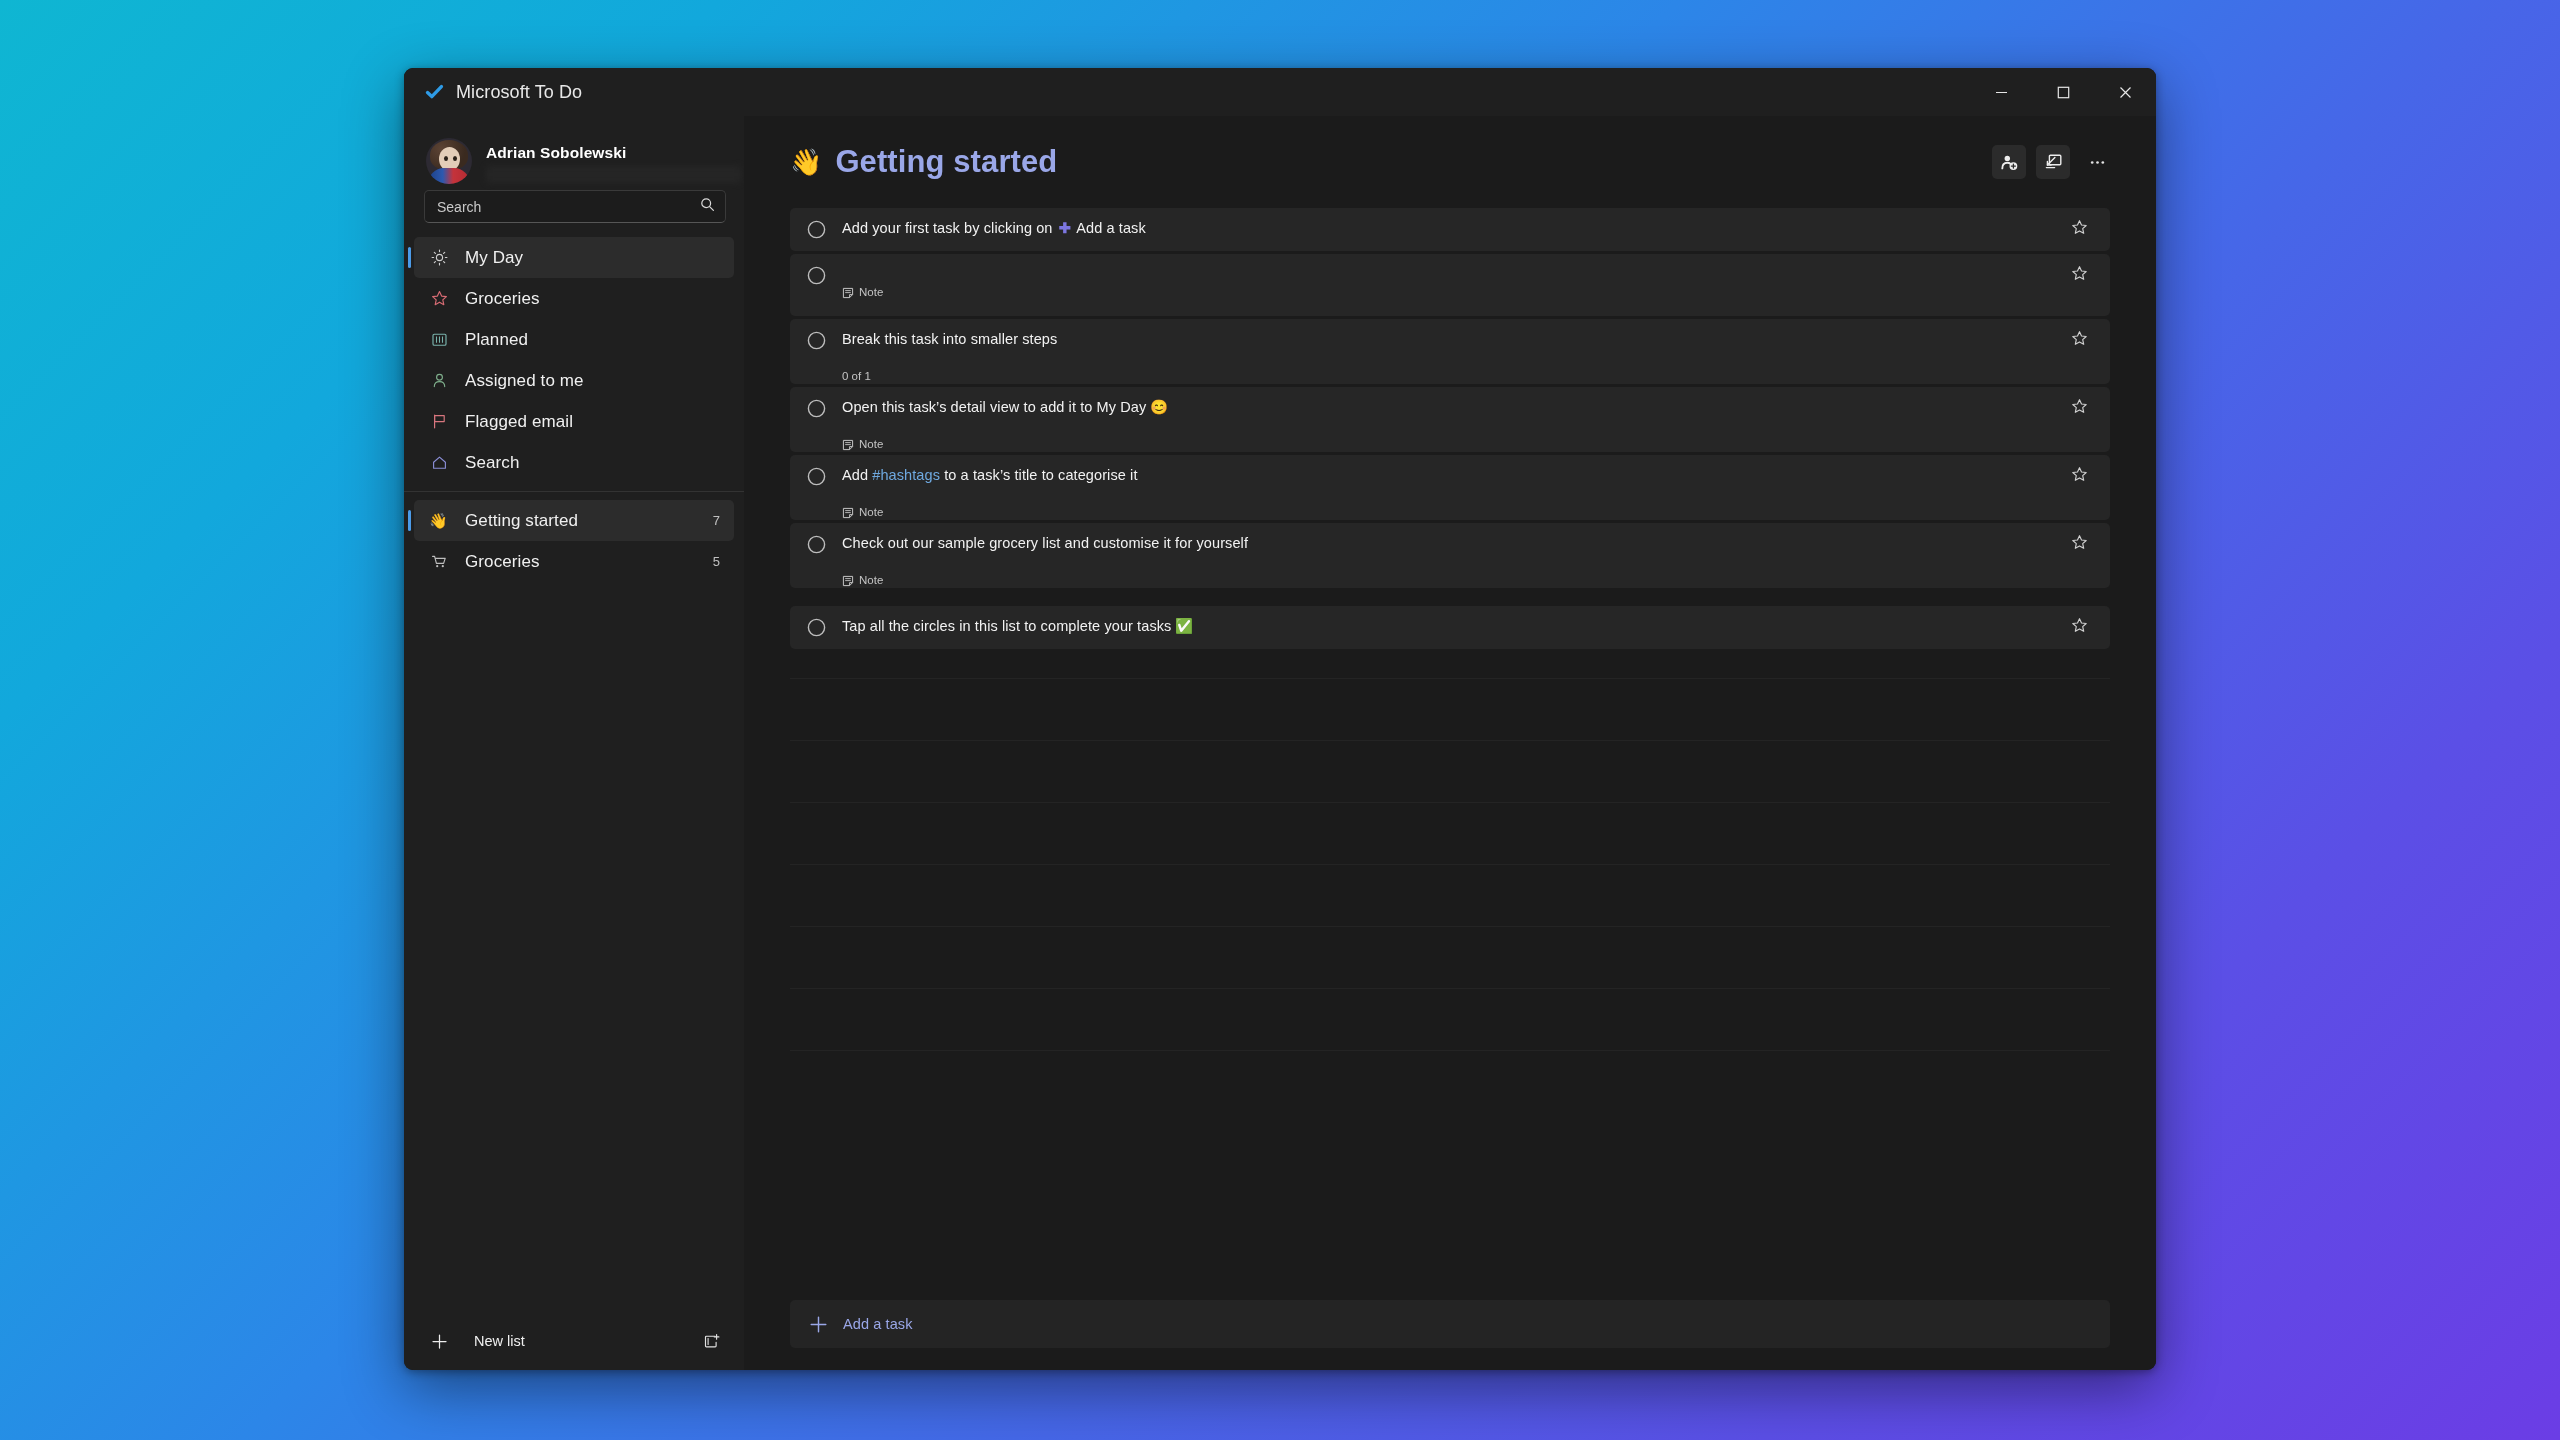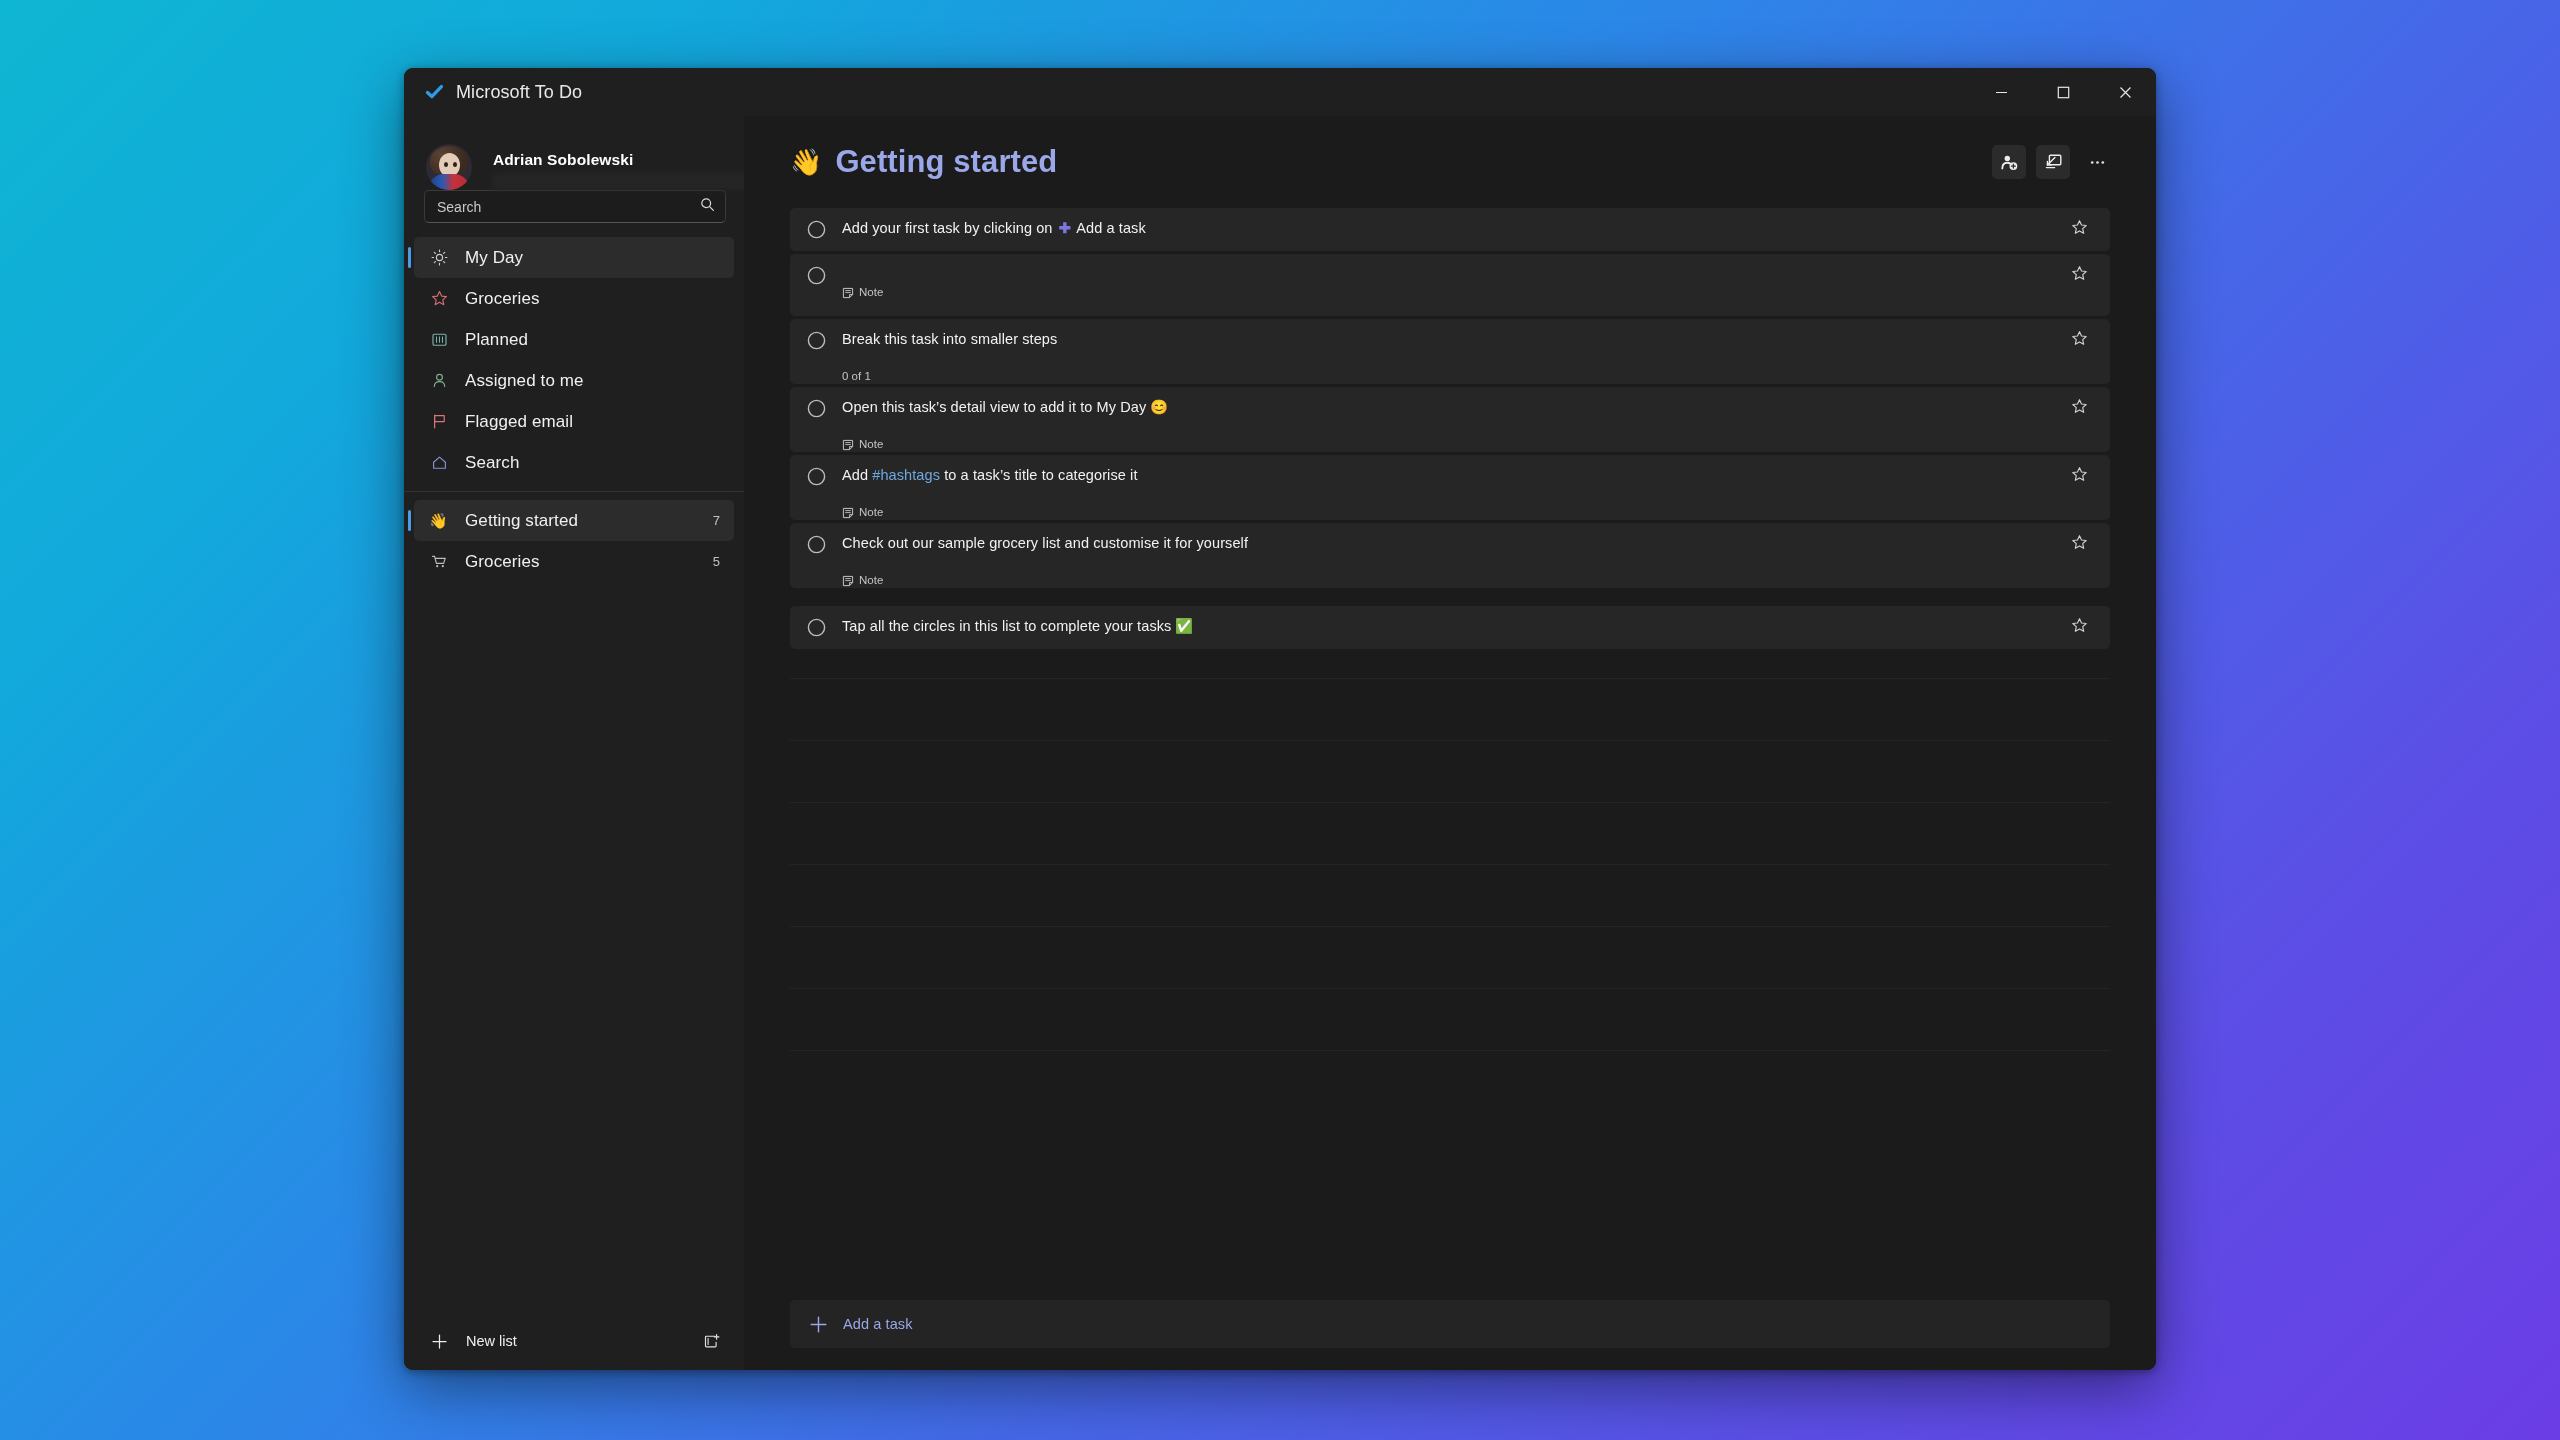--- a/index.html
+++ b/index.html
@@ -61,24 +61,23 @@
   #bodysplit { flex: 1; display: flex; min-height: 0; }
 
   
   #sidebar {
     width: 340px; flex: 0 0 340px;
     background: #1F1F1F;
     display: flex; flex-direction: column;
     position: relative;
   }
   #account {
-    display: flex; align-items: flex-end;
+    display: flex; align-items: center;
     padding: 16px 0 0 22px;
     height: 74px;
-    gap: 7px;
   }
   #avatar {
     width: 46px; height: 46px; border-radius: 50%;
     flex: 0 0 46px;
     overflow: hidden;
     background: #2d2a33;
     position: relative;
   }
   #avatar .a-hair {
     position:absolute; left:4px; top:2px; width:38px; height:30px;
@@ -161,21 +160,21 @@
     height: 1px; background: #333333;
     margin: 8px 0 8px 0;
   }
 
   #sidebar-foot {
     margin-top: auto;
     height: 58px;
     display: flex; align-items: center;
     padding: 0 18px 0 24px;
   }
-  #newlist-btn { display: flex; align-items: center; flex: 1; }
+  #newlist-btn { display: flex; align-items: center; flex: 1; gap: 8px; }
   #newlist-btn .nl-plus { width: 22px; display:flex; align-items:center; justify-content:center; margin-right: 16px;}
   #newlist-label { font-size: 14.5px; color: #F0F0F0; }
   #newgroup-btn { width: 30px; display:flex; align-items:center; justify-content:center; }
 
   
   #main {
     flex: 1; min-width: 0;
     background: #1B1B1B;
     display: flex; flex-direction: column;
     position: relative;

